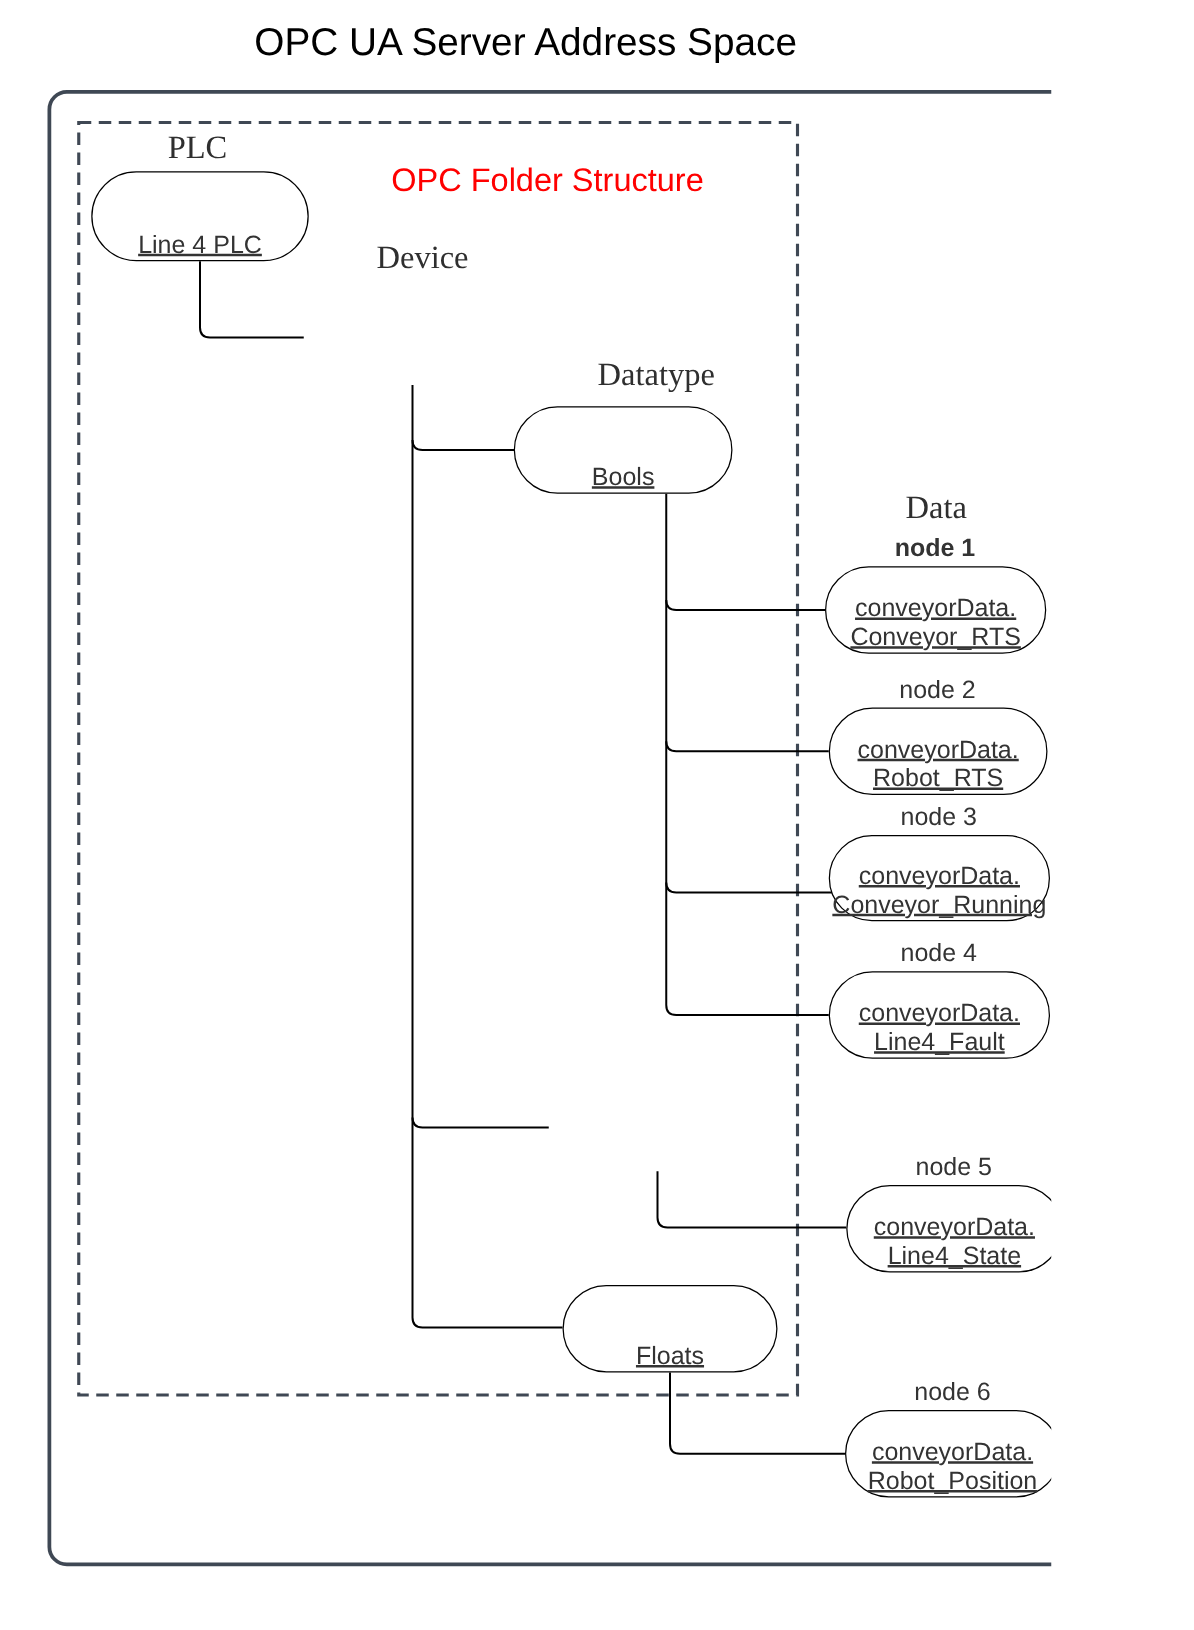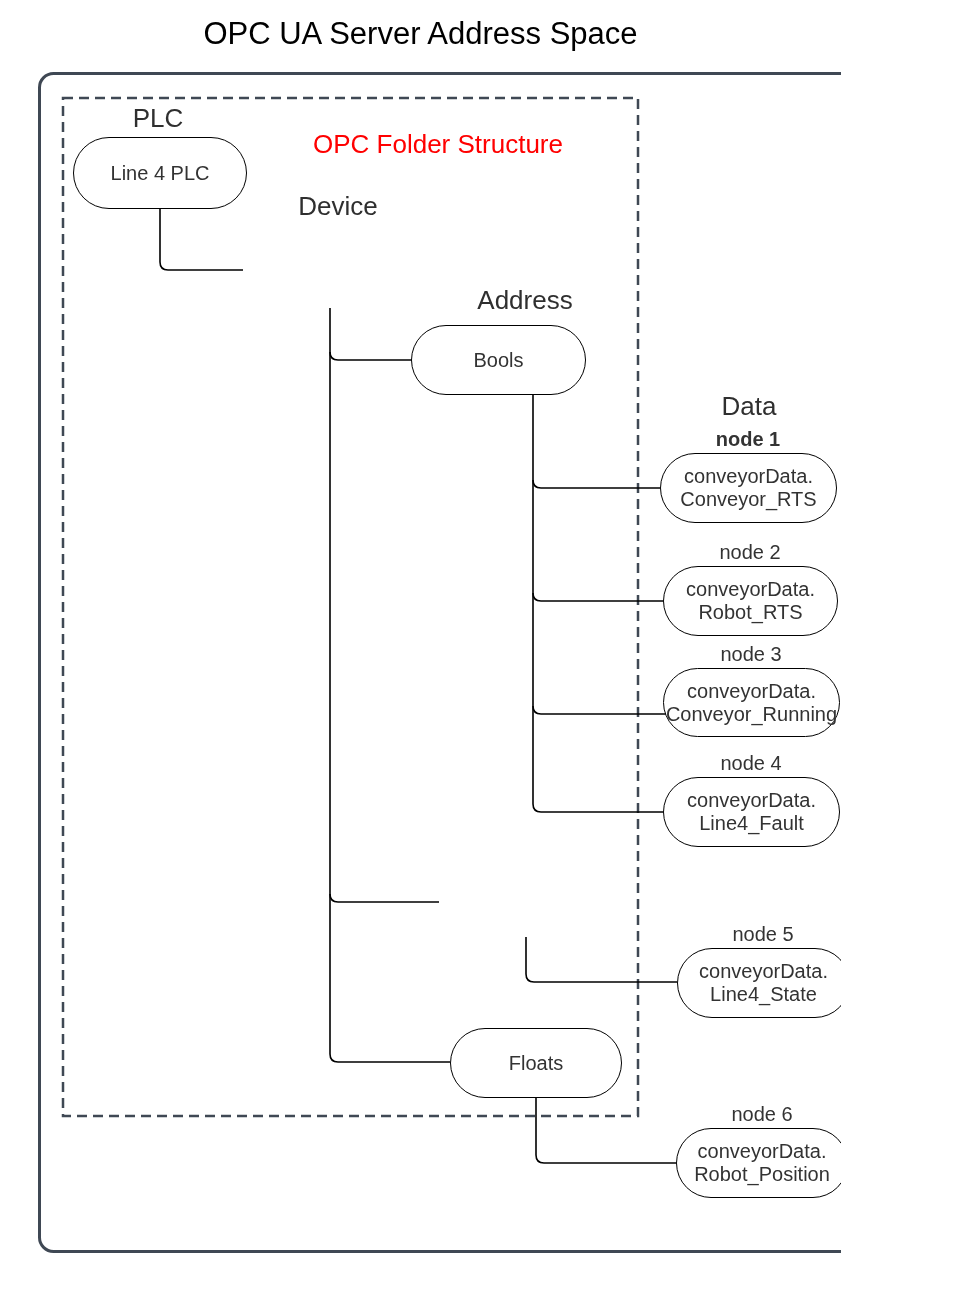--- a/index.html
+++ b/index.html
@@ -11,30 +11,30 @@
   html,body{margin:0;padding:0;background:#ffffff;}
   .canvas{
     position:relative;width:841px;height:1304px;background:#ffffff;
     font-family:"Liberation Sans",sans-serif;overflow:hidden;
   }
   .title{
     position:absolute;left:0;right:0;top:16px;text-align:center;
     font-size:31px;color:#000;letter-spacing:0px;
   }
   svg.wires{position:absolute;left:0;top:0;pointer-events:none;}
-  .clabel{position:absolute;font-size:26px;color:#2f2f2f;text-align:center;white-space:nowrap;}
+  .clabel{position:absolute;font-size:26px;color:#2f2f2f;text-align:center;white-space:nowrap;font-family:Liberation Serif, serif;}
   .annotation{
     position:absolute;left:288px;top:129px;width:300px;text-align:center;
     font-size:26px;color:var(--red);white-space:nowrap;
   }
   .pill{
     position:absolute;background:#ffffff;border:1.6px solid var(--node);
     border-radius:36px;display:flex;flex-direction:column;align-items:center;
-    justify-content:center;font-size:20px;color:var(--text);line-height:23px;
-    text-align:center;white-space:nowrap;box-sizing:border-box;
+    justify-content:flex-end;font-size:20px;color:var(--text);line-height:23px;
+    text-align:center;white-space:nowrap;box-sizing:border-box;text-decoration:underline;
   }
   .pill .l{display:block;}
   .nlabel{
     position:absolute;width:120px;text-align:center;font-size:20px;
     color:var(--text);white-space:nowrap;
   }
 </style>
 </head>
 <body>
 
@@ -66,21 +66,21 @@
 
     <path d="M 526 937 L 526 974 Q 526 982 534 982 L 677 982" fill="none" stroke="#000" stroke-width="1.6"></path>
 
     <path d="M 536 1098 L 536 1155 Q 536 1163 544 1163 L 676 1163" fill="none" stroke="#000" stroke-width="1.6"></path>
   </svg>
 
   <div class="annotation">OPC Folder Structure</div>
 
   <div class="clabel" style="left:110px;top:103px;width:96px;">PLC</div>
   <div class="clabel" style="left:288px;top:191px;width:100px;">Device</div>
-  <div class="clabel" style="left:465px;top:285px;width:120px;">Address</div>
+  <div class="clabel" style="left:465px;top:285px;width:120px;">Datatype</div>
   <div class="clabel" style="left:699px;top:391px;width:100px;">Data</div>
 
   <div class="pill" style="left:73px;top:137px;width:174px;height:72px;">
     <span class="l">Line 4 PLC</span>
   </div>
   <div class="pill" style="left:411px;top:325px;width:175px;height:70px;">
     <span class="l">Bools</span>
   </div>
   <div class="pill" style="left:450px;top:1028px;width:172px;height:70px;">
     <span class="l">Floats</span>

